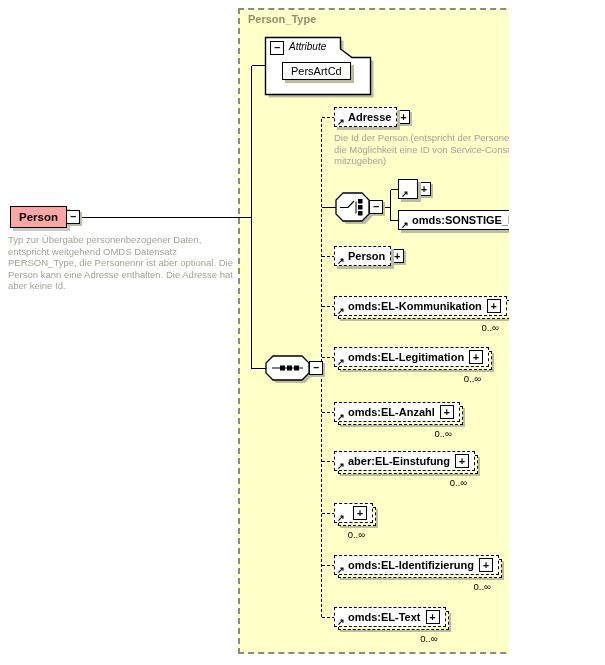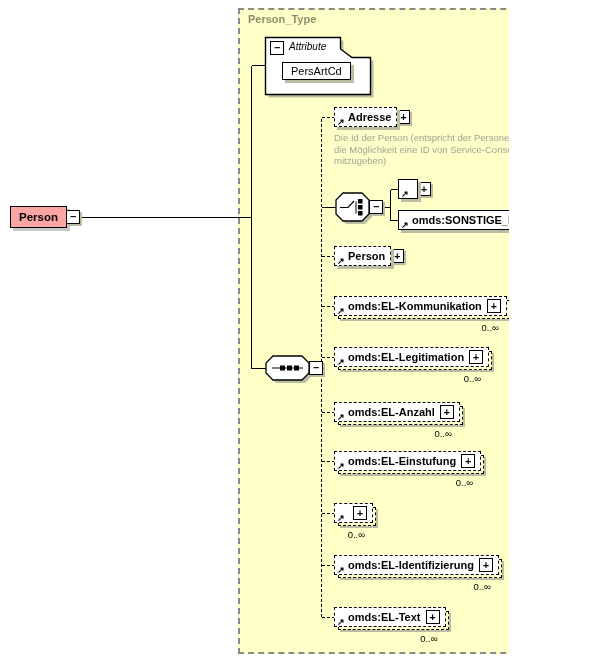--- a/index.html
+++ b/index.html
@@ -121,20 +121,21 @@
       <rect x="358" y="199" width="4.5" height="4.5" fill="#000"></rect>
       <rect x="358" y="205" width="4.5" height="4.5" fill="#000"></rect>
       <rect x="358" y="211" width="4.5" height="4.5" fill="#000"></rect>
     </g>
   </svg>
 
   <div class="root-box">
     <span>Person</span>
   </div>
   <button class="toggle" style="left:66px;top:210px">−</button>
+  <div class="note" style="left:8px;top:234px;width:237px">Typ zur Übergabe personenbezogener Daten, entspricht weitgehend OMDS Datensatz PERSON_Type, die Personennr ist aber optional. Die Person kann eine Adresse enthalten. Die Adresse hat aber keine Id.</div>
 
   <button class="toggle" style="left:270px;top:41px;box-shadow:none">−</button>
   <div class="attr-label">Attribute</div>
   <div class="attr-box">
     <span>PersArtCd</span>
   </div>
 
   <button class="toggle" style="left:309px;top:361px">−</button>
   <button class="toggle" style="left:369px;top:200px">−</button>
 
@@ -192,21 +193,21 @@
       <span class="ref-arrow">↗</span>
       <span>omds:EL-Anzahl</span>
       <button class="expand inside">+</button>
     </div>
     <span class="occurs">0..∞</span>
   </div>
 
   <div class="el-row" style="left:334px;top:451px">
     <div class="el-box dashed multi">
       <span class="ref-arrow">↗</span>
-      <span>omds:EL-Einstufung</span>
+      <span>aber:EL-Einstufung</span>
       <button class="expand inside">+</button>
     </div>
     <span class="occurs">0..∞</span>
   </div>
 
   <div class="el-row" style="left:334px;top:503px">
     <div class="el-box dashed multi">
       <span class="ref-arrow">↗</span>
       <button class="expand inside">+</button>
     </div>

